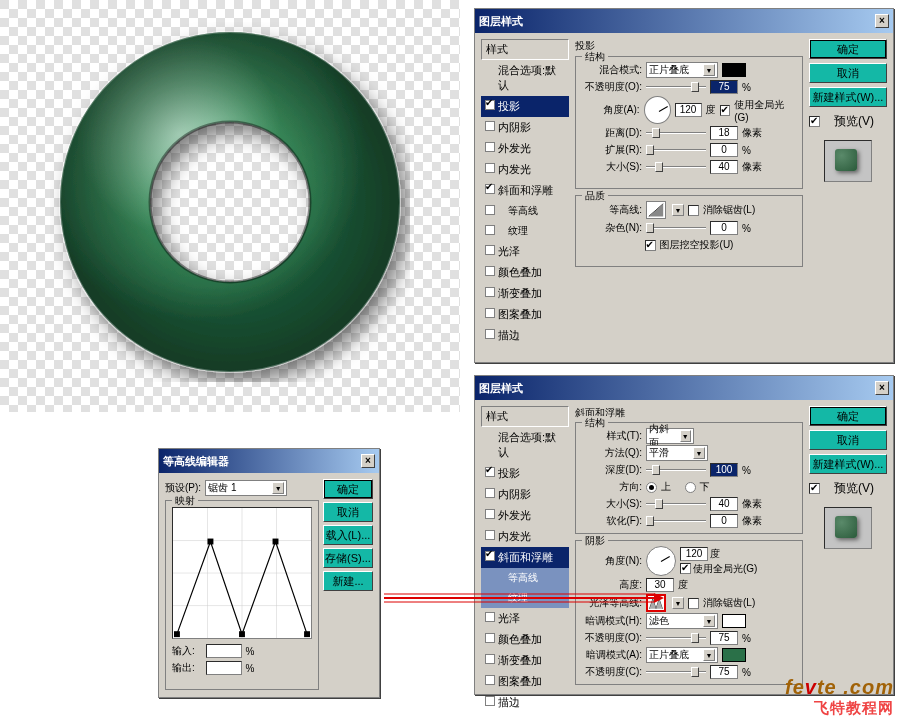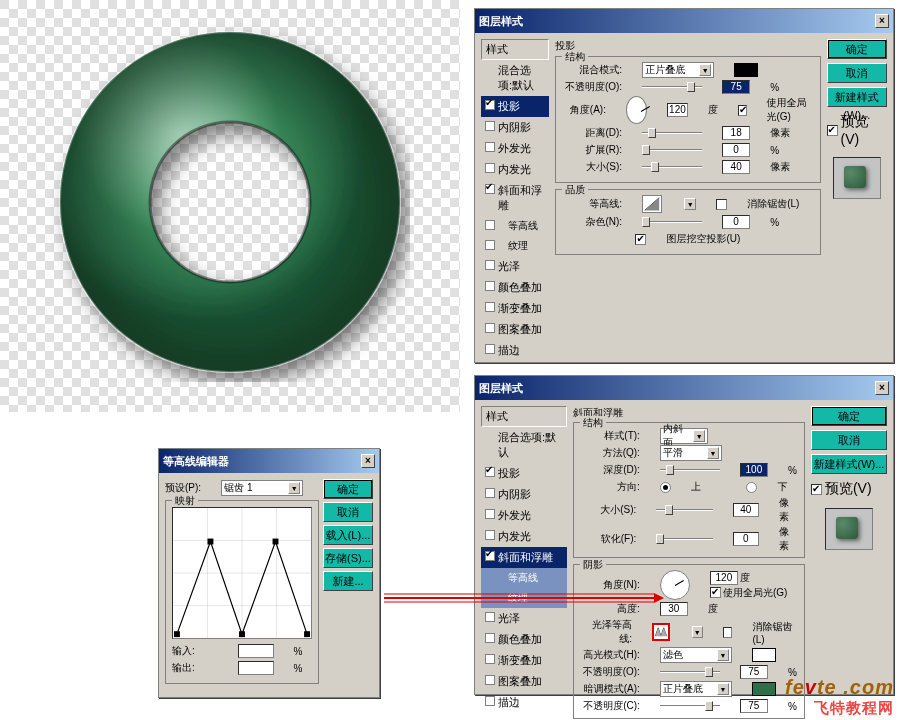--- a/index.html
+++ b/index.html
@@ -28,23 +28,23 @@
   .style-item { padding: 2px 4px 2px 16px; border: 1px solid transparent; position: relative; cursor: pointer; }
   .style-item.checked::before { content: ""; position: absolute; left: 3px; top: 3px; width: 8px; height: 8px; border: 1px solid #808080; background: #fff; }
   .style-item.checked.on::before { background: #fff; }
   .style-item.checked.on::after { content: "✔"; position: absolute; left: 3px; top: 0; font-size: 10px; color: #000; }
   .style-item.selected { background: #0a246a; color: #fff; }
   .style-item.sub { padding-left: 26px; font-size: 10px; }
   .style-item.sub.selected { background: #0a246a; color: #fff; }
   
   
   .settings-panel { flex: 1; }
-  .fieldset { border: 1px solid #808080; padding: 4px 6px 6px; margin-bottom: 6px; position: relative; }
+  .fieldset { border: 1px solid #808080; padding: 4px 6px 12px; margin-bottom: 6px; position: relative; }
   .fieldset-label { position: absolute; top: -7px; left: 6px; background: #d4d0c8; padding: 0 3px; font-size: 10px; }
-  .form-row { display: flex; align-items: center; margin: 1px 0; font-size: 10px; gap: 20px; min-height: 16px; }
+  .form-row { display: flex; align-items: center; margin: 1px 0; font-size: 10px; gap: 4px; min-height: 16px; }
   .form-label { width: 60px; text-align: right; }
   .dropdown { border: 1px solid #808080; background: #fff; height: 16px; font-size: 10px; padding: 0 2px; display: inline-flex; align-items: center; justify-content: space-between; }
   .dropdown-arrow { width: 12px; height: 12px; background: #d4d0c8; border: 1px solid #fff; border-right-color: #808080; border-bottom-color: #808080; display: inline-flex; align-items: center; justify-content: center; font-size: 7px; margin-left:2px; }
   .color-swatch { width: 24px; height: 14px; border: 1px solid #000; display: inline-block; }
   .slider-track { display: inline-block; width: 60px; height: 10px; position: relative; }
   .slider-track::before { content: ""; position: absolute; inset: 4px 0; border-top: 1px solid #808080; border-bottom: 1px solid #fff; }
   .slider-thumb { position: absolute; top: 0; width: 8px; height: 10px; background: #d4d0c8; border: 1px solid #fff; border-right-color: #404040; border-bottom-color: #404040; }
   .num-input { width: 28px; height: 14px; border: 1px inset #808080; background: #fff; font-size: 10px; text-align: center; }
   .cbox { width: 11px; height: 11px; border: 1px inset #808080; background: #fff; position: relative; display:inline-block; }
   .cbox.on::after { content: "✔"; position: absolute; left: 0; top: -2px; font-size: 10px; }
@@ -52,21 +52,21 @@
   .angle-dial::after { content: ""; position: absolute; left: 14px; top: 14px; width: 10px; height: 1px; background: #000; transform-origin: left; transform: rotate(-30deg); }
   .contour-thumb { width: 20px; height: 18px; border: 1px solid #808080; background: #fff; display: inline-block; position: relative; }
   .contour-thumb svg { position: absolute; inset: 0; }
   .radio { width: 11px; height: 11px; border: 1px solid #808080; border-radius: 50%; background: #fff; display: inline-block; position: relative; }
   .radio.on::after { content: ""; position: absolute; left: 2px; top: 2px; width: 5px; height: 5px; border-radius: 50%; background: #000; }
   
   
   .btn-col { width: 78px; display: flex; flex-direction: column; gap: 4px; }
   .win-btn { height: 20px; border: 1px solid #fff; border-right-color: #404040; border-bottom-color: #404040; background: #14b8a6; font-size: 11px; text-align: center; line-height: 18px; cursor: pointer; }
   .win-btn.default { box-shadow: inset 0 0 0 1px #000; }
-  .preview-cb { display: flex; align-items: center; gap: 3px; margin-top: 2px; font-size: 14px; }
+  .preview-cb { display: flex; align-items: center; gap: 14px; margin-top: 2px; font-size: 12px; }
   .preview-thumb { width: 48px; height: 42px; border: 1px inset #808080; background: #c4c4c4; margin-top: 6px; align-self: center; position: relative; }
   .preview-thumb::after { content: ""; position: absolute; left: 10px; top: 8px; width: 22px; height: 22px; background: radial-gradient(circle at 30% 30%, #5a8a6a, #2a5a3a); border-radius: 3px; box-shadow: 2px 2px 4px rgba(0,0,0,.5); }
   
   
   .dlg3 .dialog-body { flex-direction: column; padding: 6px; }
   .dlg3-row { display: flex; gap: 4px; }
   .dlg3-main { flex: 1; }
   .dlg3-btns { width: 56px; display: flex; flex-direction: column; gap: 3px; }
   .contour-graph { width: 140px; height: 132px; border: 1px inset #808080; background: #fff; position: relative; margin-top: 2px;}
   .contour-graph svg { position: absolute; inset: 0; }
@@ -330,21 +330,21 @@
               <svg viewBox="0 0 20 18">
                 <polyline points="2,16 6,4 10,16 14,4 18,16" fill="none" stroke="#000"></polyline>
                 <polygon points="2,16 6,4 10,16 14,4 18,16" fill="#aaa"></polygon>
               </svg>
             </span>
             <span class="dropdown-arrow">▼</span>
             <span class="cbox"></span>
             <span>消除锯齿(L)</span>
           </div>
         <div class="form-row">
-            <span class="form-label">高光模式(H):</span>
+            <span class="form-label">暗调模式(H):</span>
             <span class="dropdown" style="width:72px">
               <span>滤色</span>
               <span class="dropdown-arrow">▼</span>
             </span>
             <span class="color-swatch" style="background:#fff"></span>
           </div>
         <div class="form-row">
             <span class="form-label">不透明度(O):</span>
             <span class="slider-track">
               <span class="slider-thumb" style="left:75%"></span>

